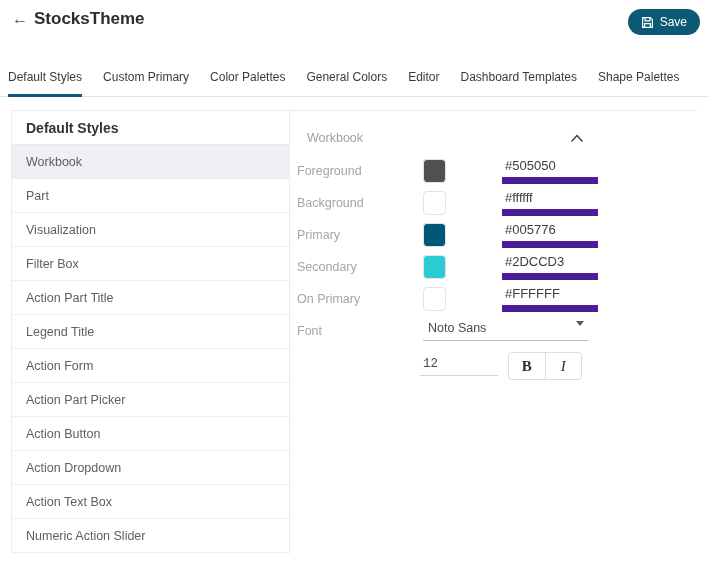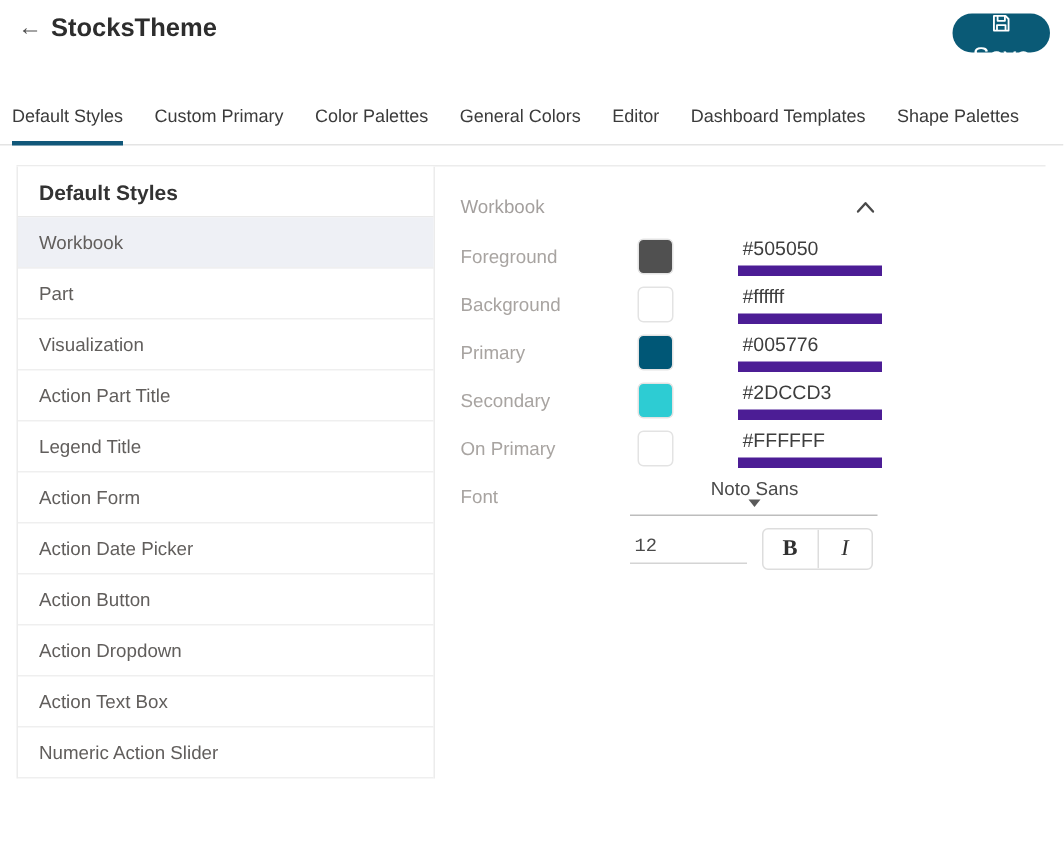--- a/index.html
+++ b/index.html
@@ -5,22 +5,22 @@
   * { margin:0; padding:0; box-sizing:border-box; }
   html,body { width:709px; height:563px; background:#ffffff;
               font-family:"Liberation Sans", sans-serif; overflow:hidden; }
   body { position:relative; }
 
   
   .back-arrow { position:absolute; left:12px; top:10px; font-size:16px; color:#4f4f4f; cursor:pointer; }
   .page-title { position:absolute; left:34px; top:9px; font-size:17px; font-weight:700; color:#2d2d2d; }
   .save-btn { position:absolute; right:9px; top:9px; height:26px; padding:0 13px;
               border:none; border-radius:13px; background:#0a5a76; color:#ffffff;
-              font-size:17px; font-family:"Liberation Sans", sans-serif;
-              display:flex; align-items:center; gap:6px; cursor:pointer;flex-direction:column; }
+              font-size:12px; font-family:"Liberation Sans", sans-serif;
+              display:flex; align-items:center; gap:6px; cursor:pointer; }
 
   
   .tabbar { position:absolute; top:61px; left:0; right:0; height:36px;
             display:flex; gap:21px; padding-left:8px; border-bottom:1px solid #e4e4e4; }
   .tab { font-size:12px; color:#3b3b3b; padding-top:9px; position:relative;
          white-space:nowrap; cursor:pointer; }
   .tab.active::after { content:""; position:absolute; left:0; right:0; bottom:-1px;
                        height:3px; background:#11587a; }
 
   
@@ -35,30 +35,30 @@
                color:#615e5c; border-bottom:1px solid #efefef; cursor:pointer; }
   .list-item.selected { background:#eef0f5; }
 
   
   .right-panel { position:absolute; left:290px; top:111px; width:308px; }
   .section-header { margin-top:10px; height:34px; display:flex; align-items:center;
                     padding:0 13px 0 17px; }
   .section-title { font-size:12.5px; color:#a39f9d; flex:1; }
   .chevron-btn { background:none; border:none; cursor:pointer; display:flex; align-items:center; padding:2px; }
 
-  .field-row { height:32px; display:flex; align-items:center; padding-left:17px; }
+  .field-row { height:32px; display:flex; align-items:center; padding-left:7px;gap:13px; }
   .field-label { width:118px; font-size:12.5px; color:#a8a4a1; }
   .swatch { width:24px; height:24px; border:1px solid #e3e3e3; border-radius:4px; cursor:pointer; }
   .hex-input { width:96px; margin-left:43px; border:none; border-bottom:7px solid #4c1d95;
                font-size:13px; color:#3d3d3d; font-family:"Liberation Sans", sans-serif;
                padding:0 0 4px 3px; outline:none; background:transparent; }
 
   .font-label { width:113px; font-size:12.5px; color:#a8a4a1; }
-  .font-dropdown { width:165px; border-bottom:1px solid #bdbdbd; display:flex; align-items:center;
-                   padding:0 4px 5px 5px; cursor:pointer;flex-direction:column; }
+  .font-dropdown { width:165px; border-bottom:1px solid #bdbdbd; display:flex; align-items:flex-start;
+                   padding:0 4px 5px 5px; cursor:pointer; }
   .font-dropdown-value { flex:1; font-size:12.5px; color:#4a4a4a; }
   .caret-down { width:0; height:0; border-left:4px solid transparent;
                 border-right:4px solid transparent; border-top:5px solid #5a5a5a; }
 
   .size-row { height:38px; display:flex; align-items:center; padding-left:130px; }
   .size-input { width:78px; border:none; border-bottom:1px solid #d4d4d4; font-size:12.5px;
                 color:#4a4a4a; font-family:Liberation Mono, monospace;
                 padding:0 0 4px 3px; outline:none; background:transparent; }
   .bi-group { margin-left:10px; width:74px; height:28px; border:1px solid #dddddd;
               border-radius:4px; display:flex; overflow:hidden; background:#fff; }
@@ -94,24 +94,25 @@
   <div class="tab">Shape Palettes</div>
 </div>
 
 <div class="content-topline"></div>
 
 <div class="left-panel">
   <div class="panel-heading">Default Styles</div>
   <div class="list-item selected">Workbook</div>
   <div class="list-item">Part</div>
   <div class="list-item">Visualization</div>
+  <div class="list-item">Filter Box</div>
   <div class="list-item">Action Part Title</div>
   <div class="list-item">Legend Title</div>
   <div class="list-item">Action Form</div>
-  <div class="list-item">Action Date Picker</div>
+  <div class="list-item">Action Part Picker</div>
   <div class="list-item">Action Button</div>
   <div class="list-item">Action Dropdown</div>
   <div class="list-item">Action Text Box</div>
   <div class="list-item">Numeric Action Slider</div>
 </div>
 
 <div class="right-panel">
 
   <div class="section-header">
     <span class="section-title">Workbook</span>

